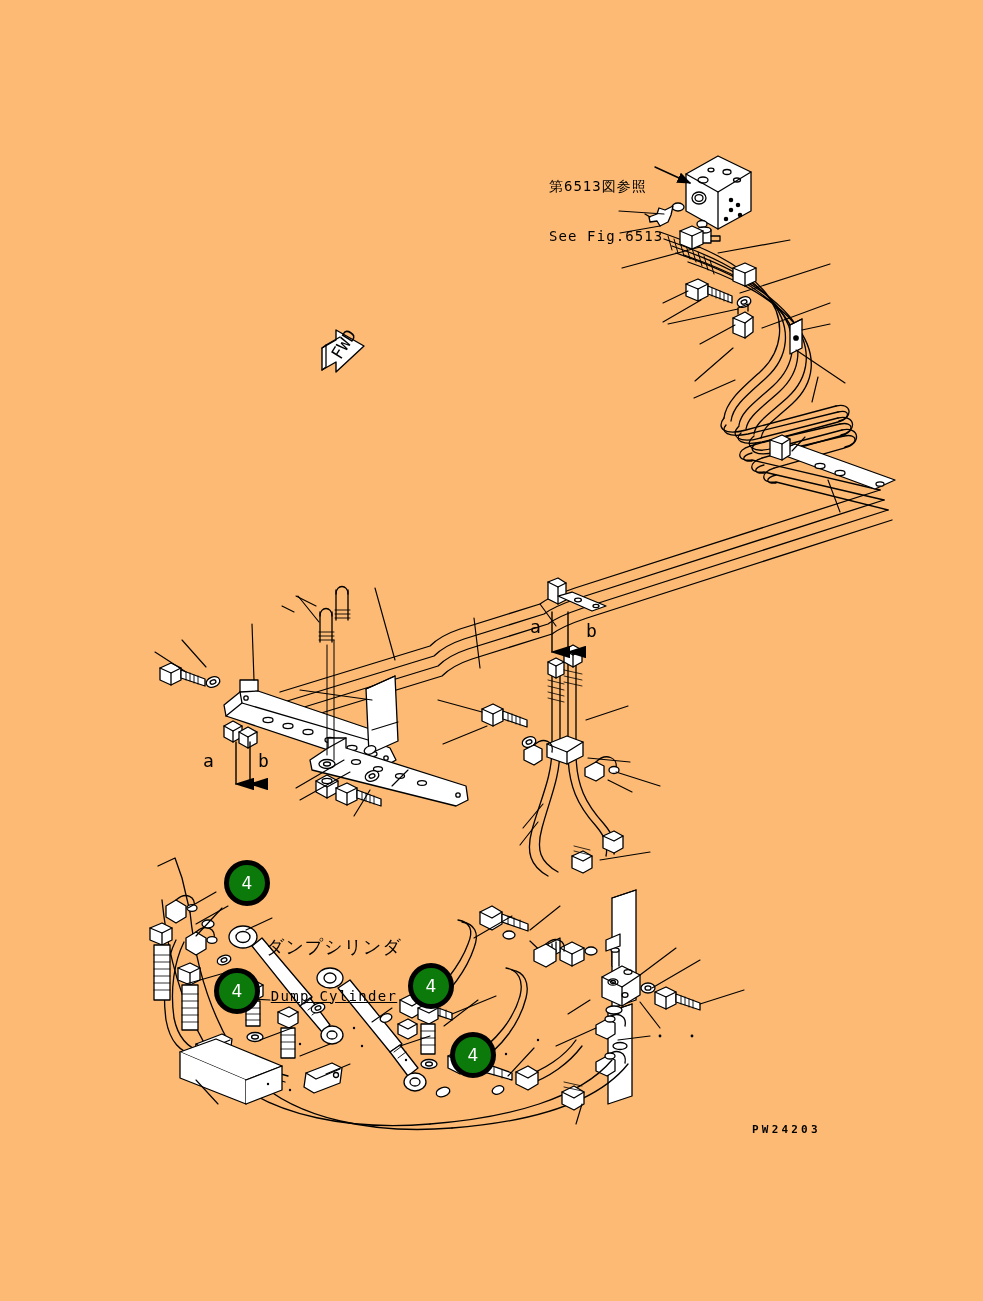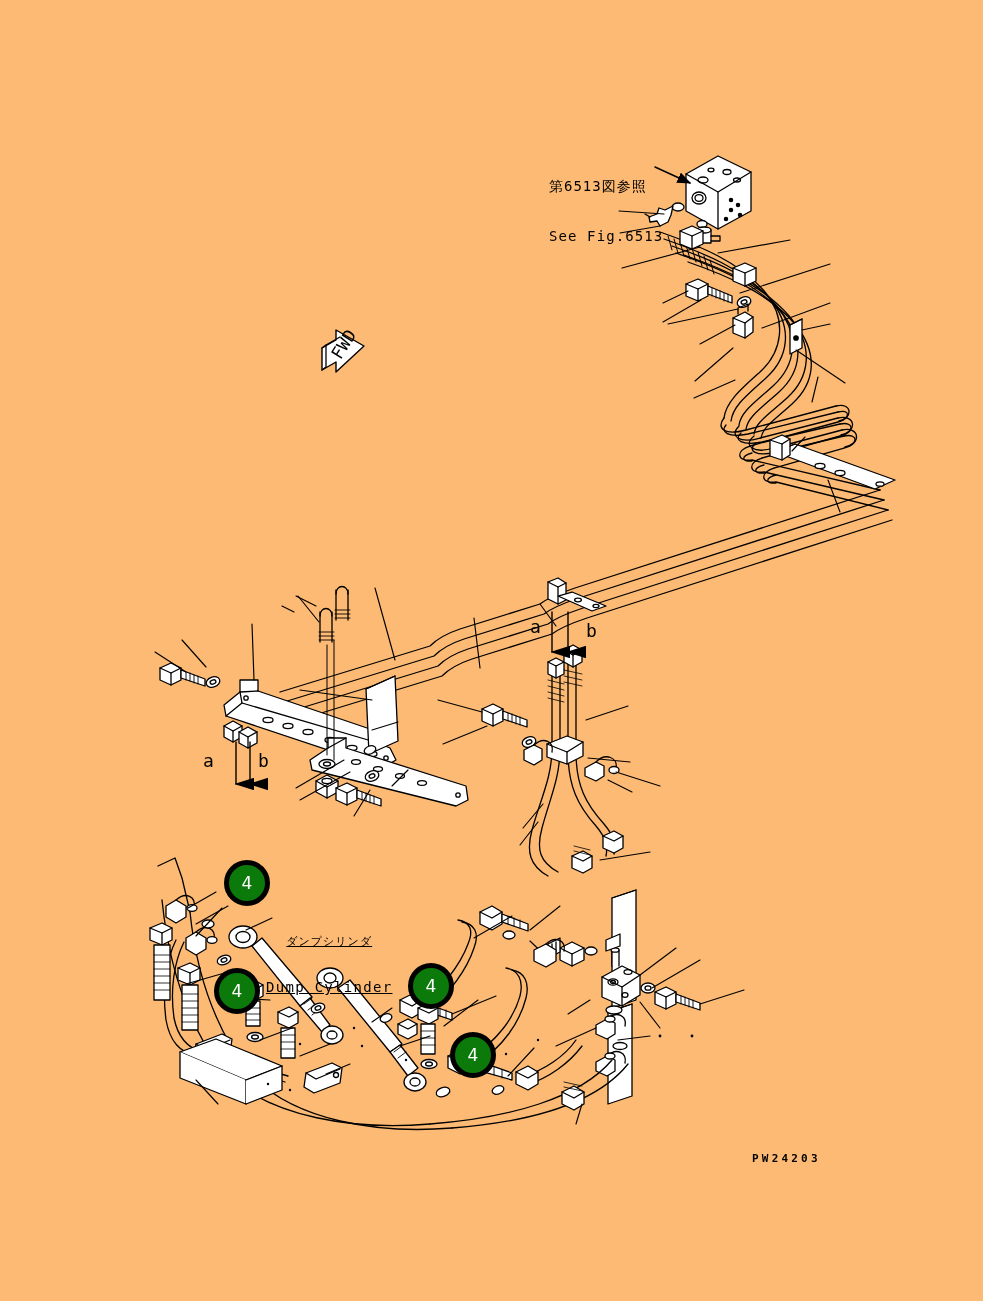--- a/index.html
+++ b/index.html
@@ -46,38 +46,36 @@
     font-size: 14px;
     letter-spacing: 1.1px;
   }
   #cylinder-label {
     left: 266px;
     top: 905px;
     font-size: 13px;
     text-align: center;
   }
   #cylinder-label .jp {
-    font-size: 11px;
+    font-size: 18px;
     letter-spacing: 1px;
     display: block;
-    text-decoration: underline;
   }
   #cylinder-label .en {
     font-size: 14px;
     letter-spacing: 1.3px;
     display: block;
     text-decoration: underline;
   }
   #drawing-number {
     left: 752px;
     top: 1124px;
     font-size: 11px;
     letter-spacing: 3.2px;
     font-weight: bold;
-    margin-top: 29px;
   }
   .ab-label {
     position: absolute;
     font-size: 18px;
     color: #000000;
     font-family: "DejaVu Sans Mono", "Liberation Mono", monospace;
   }
   .callout {
     position: absolute;
     width: 46px;

